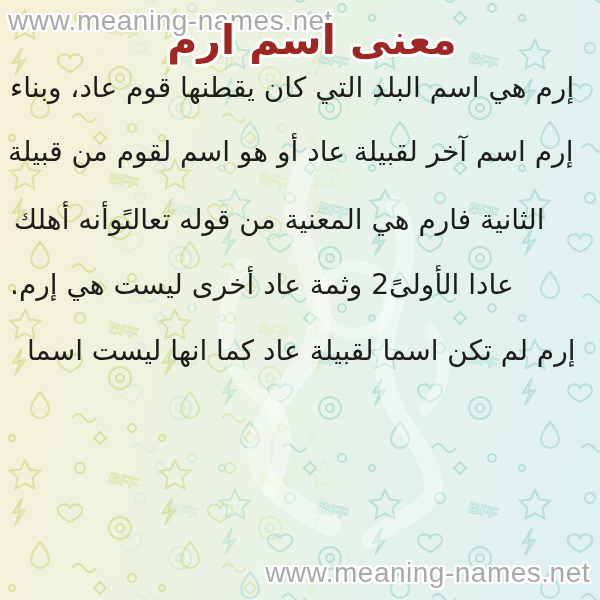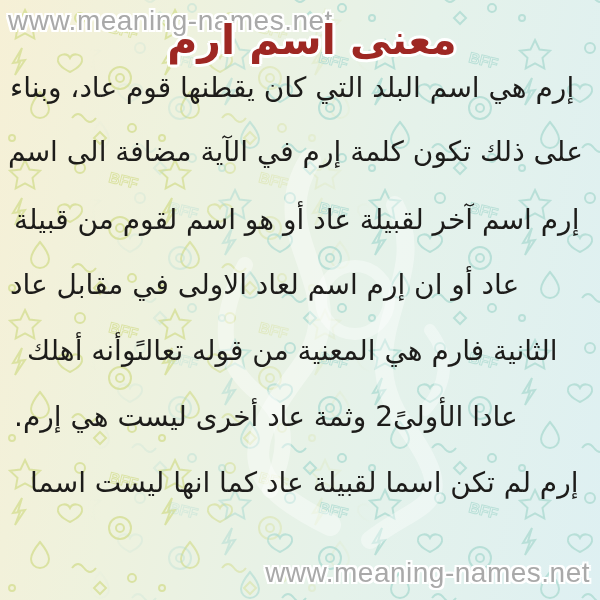--- a/index.html
+++ b/index.html
@@ -106,23 +106,21 @@
       <path stroke-width="12" d="M430 330 q 30 40 -5 80"></path>
     </g>
   </svg>
 
   <div class="wm wm-top">www.meaning-names.net</div>
 
   <h1 class="title">معنى اسم ارم</h1>
 
   <div class="bodytext">
     <div class="line">إرم هي اسم البلد التي كان يقطنها قوم عاد، وبناء</div>
-    <div class="line">على ذلك تكون كلمة إرم في الآية مضافة الى اسم</div>
     <div class="line">إرم اسم آخر لقبيلة عاد أو هو اسم لقوم من قبيلة</div>
-    <div class="line">عاد أو ان إرم اسم لعاد الاولى في مقابل عاد</div>
     <div class="line">الثانية فارم هي المعنية من قوله تعالىًوأنه أهلك</div>
     <div class="line">عادا الأولىً2 وثمة عاد أخرى ليست هي إرم.</div>
     <div class="line">إرم لم تكن اسما لقبيلة عاد كما انها ليست اسما</div>
   </div>
 
   <div class="wm wm-bottom">www.meaning-names.net</div>
 
 </div>
 
 </body></html>

